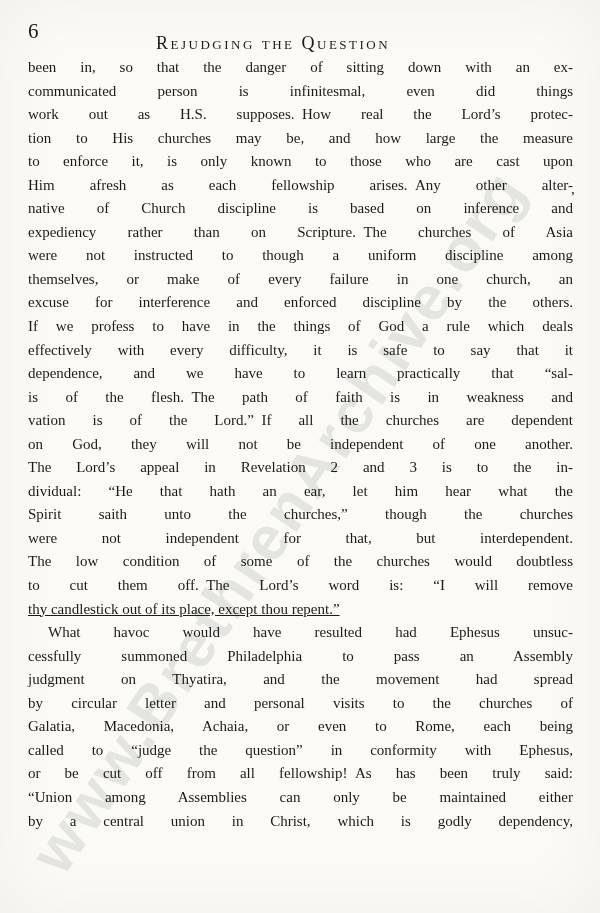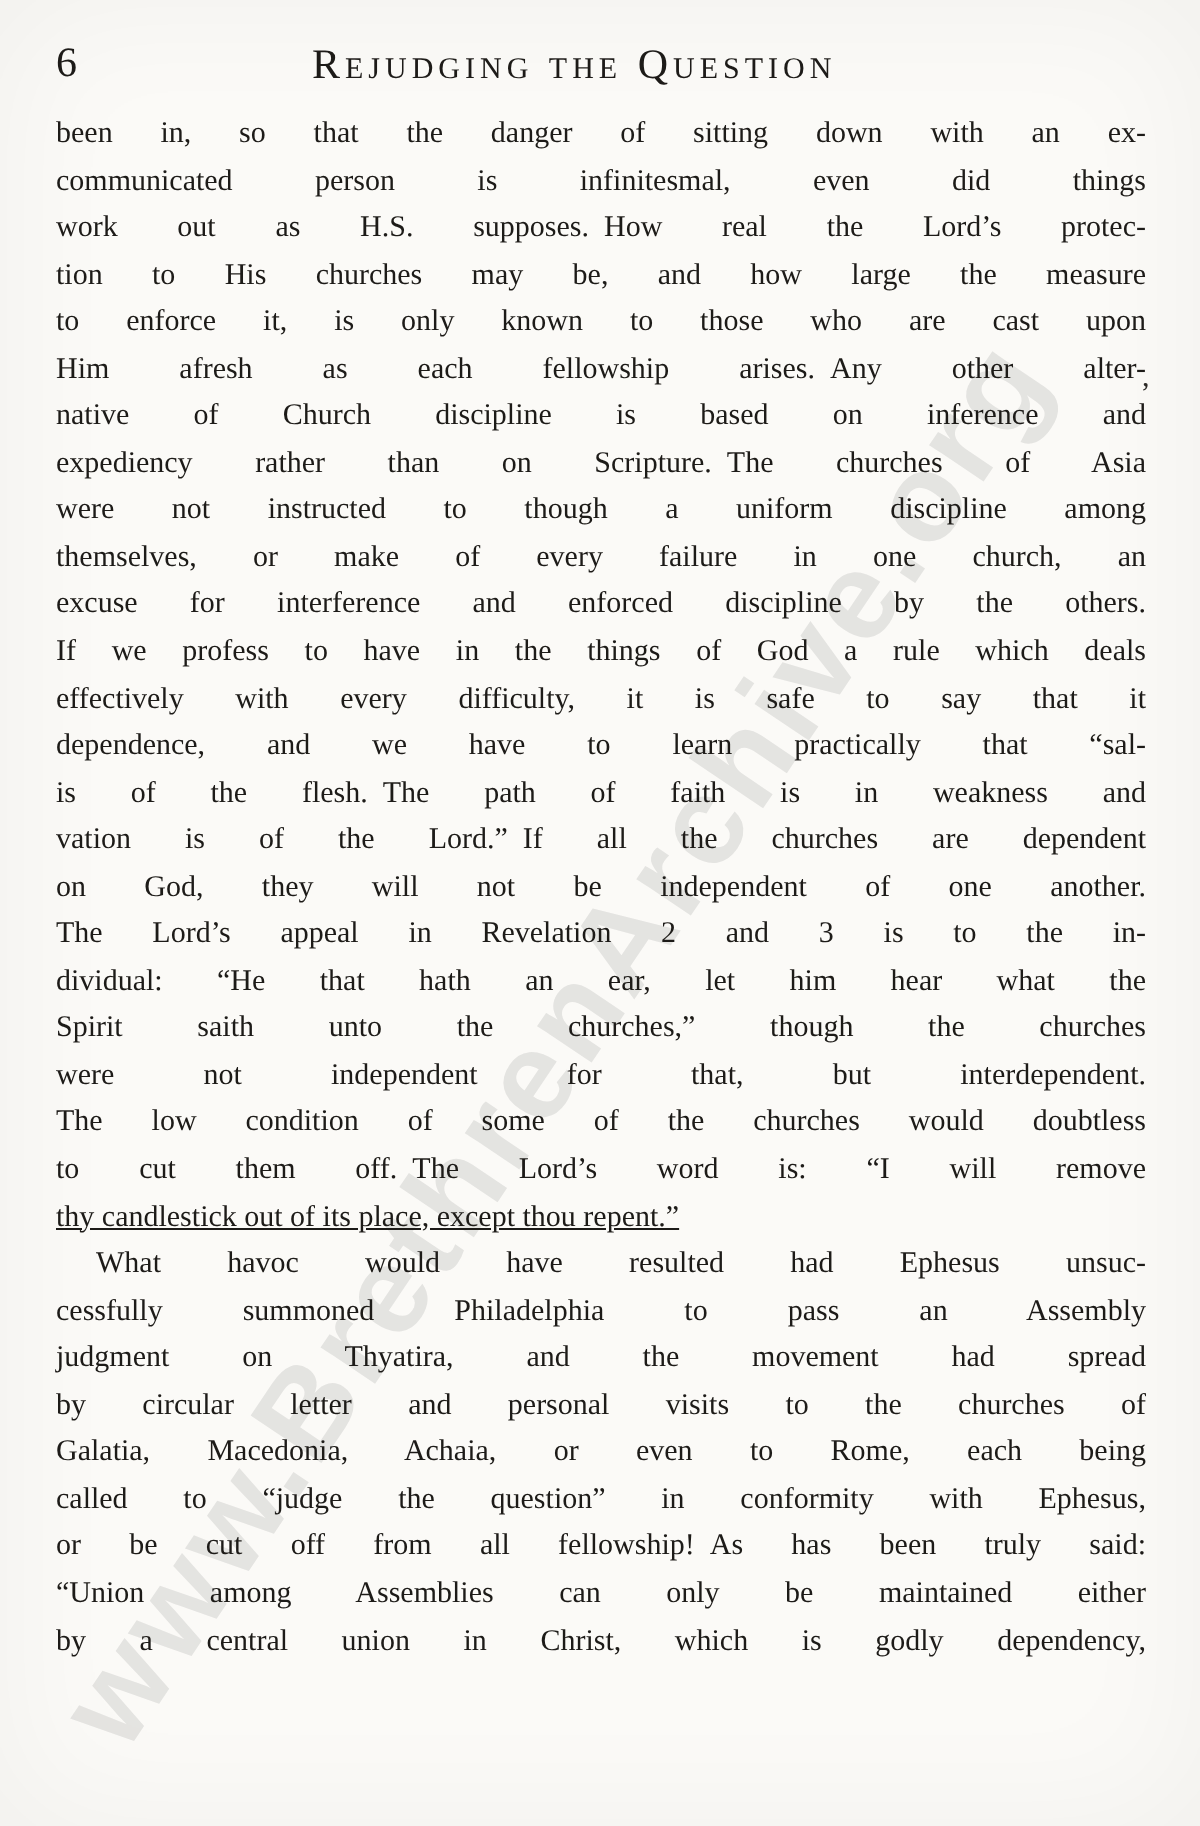--- a/index.html
+++ b/index.html
@@ -34,24 +34,24 @@
   .page-num {
     position: absolute;
     top: 19px;
     left: 28px;
     font-size: 21px;
     z-index: 2;
   }
 
   .running-head {
     position: absolute;
-    top: 20px;
+    top: 33px;
     left: 156px;
     font-variant: small-caps;
-    font-size: 21px;
+    font-size: 18px;
     letter-spacing: 2.5px;
     white-space: nowrap;
     z-index: 2;
   }
 
   .body-text {
     position: absolute;
     top: 56px;
     left: 28px;
     width: 545px;

